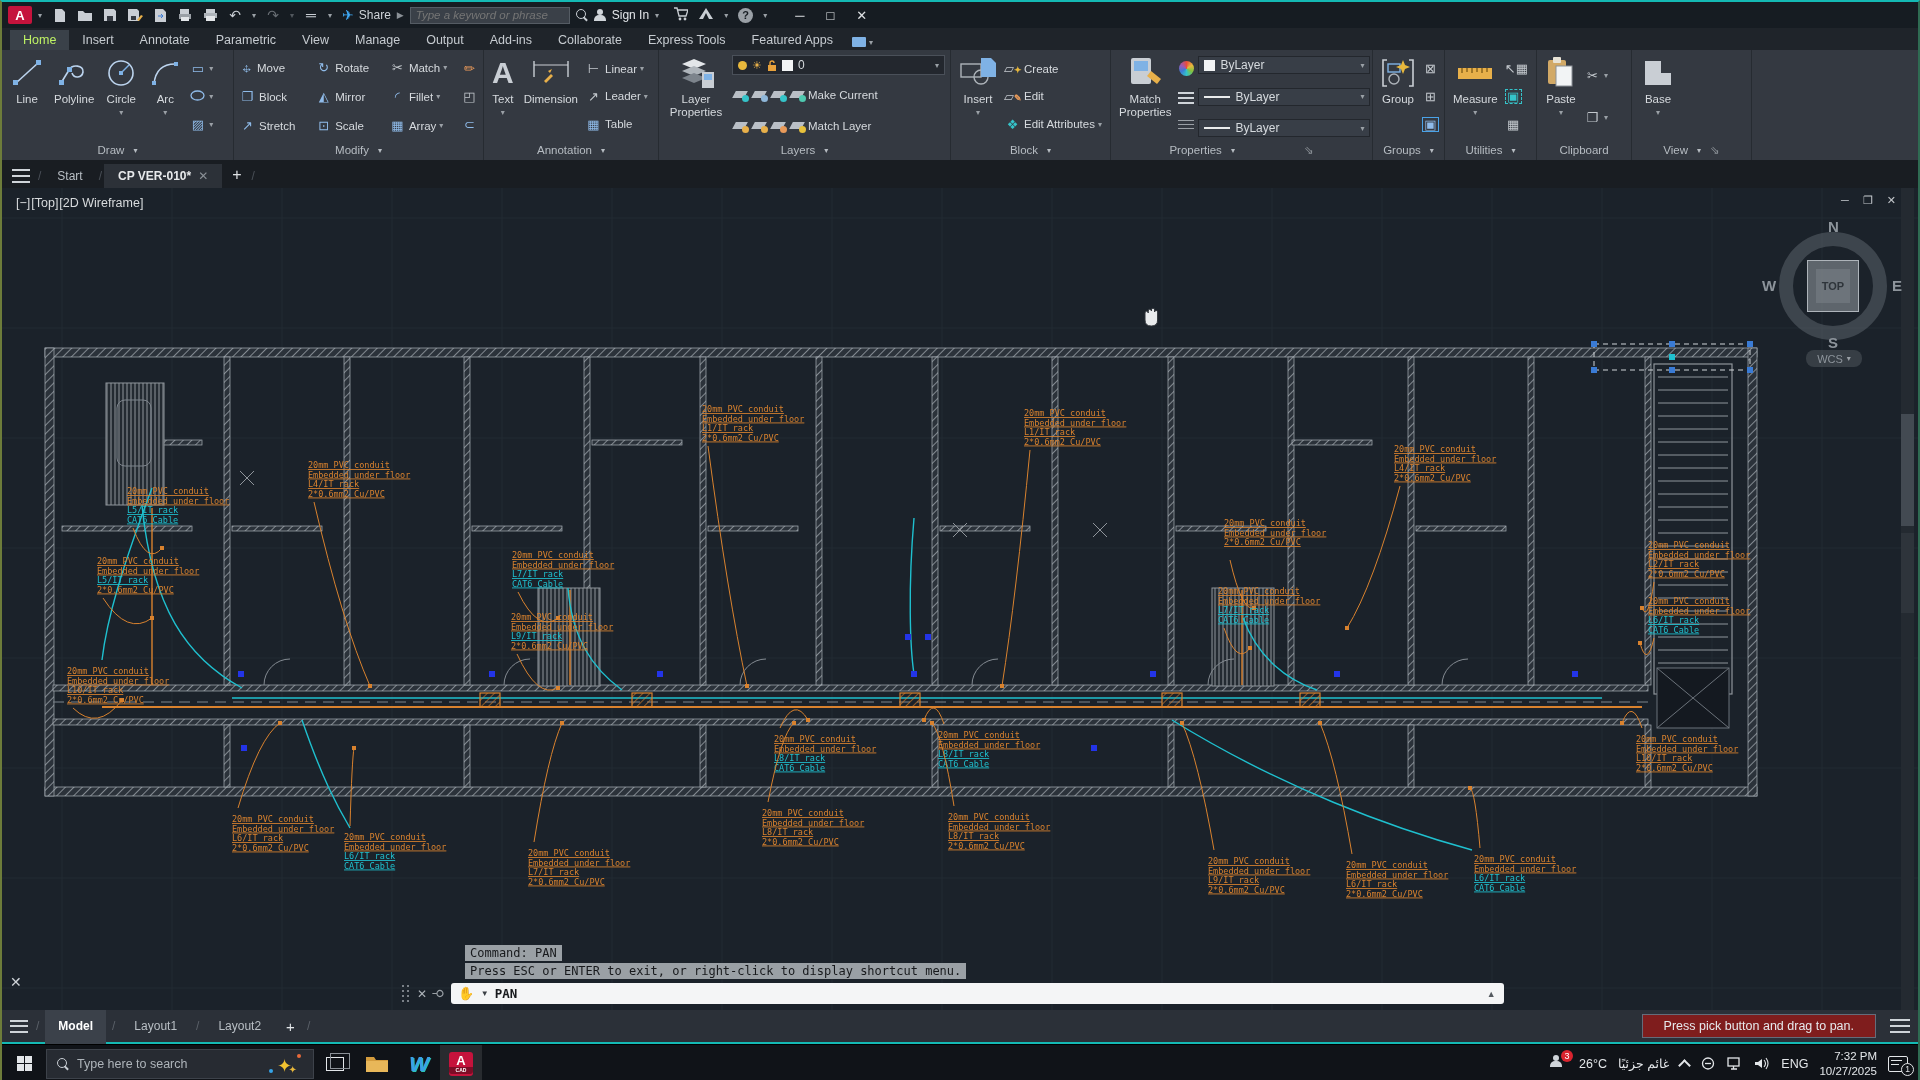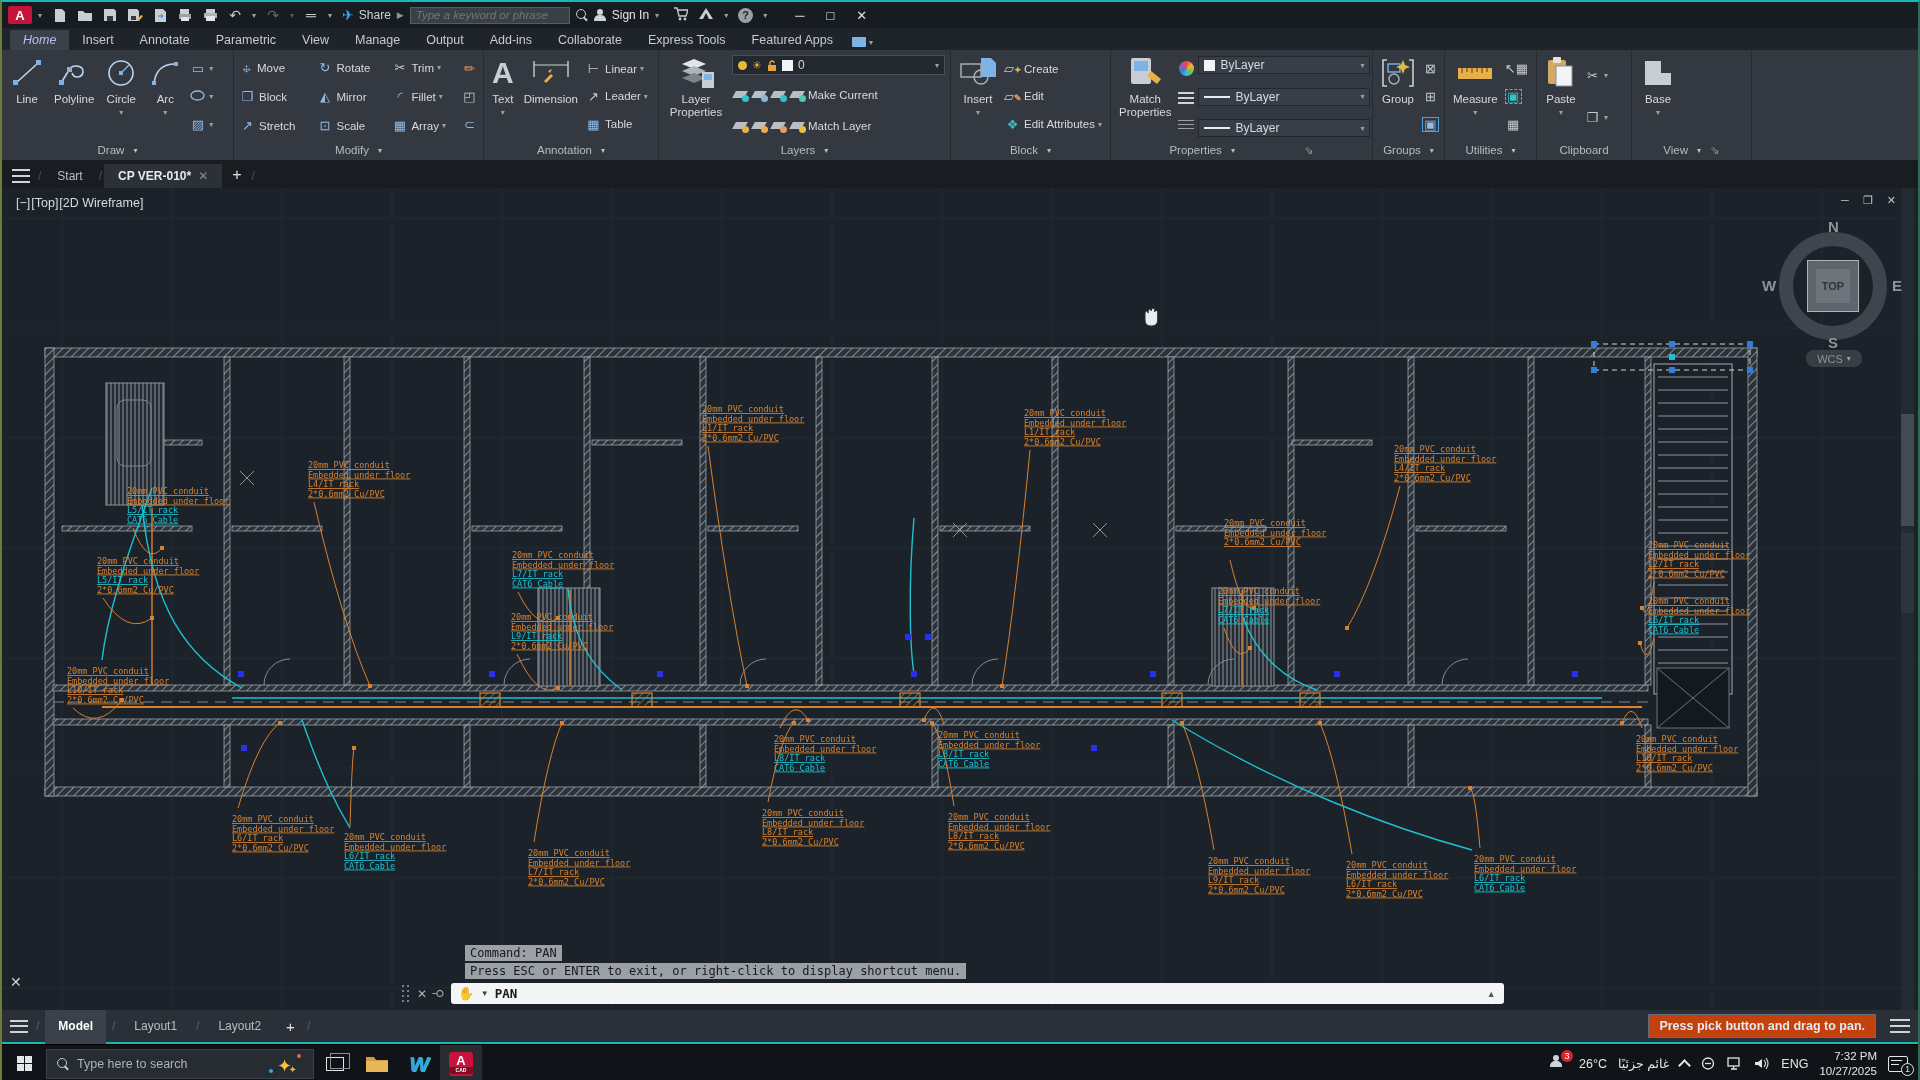--- a/index.html
+++ b/index.html
@@ -32,21 +32,21 @@
   .person::after { content:""; position:absolute; left:0; top:6px; width:12px; height:6px; background:#cfd4d9; border-radius:5px 5px 0 0; }
   .signin { color:#e3e6e9; }
   .tb-icons { display:flex; align-items:center; gap:10px; margin:0 8px; color:#c9ced4; }
   .helpq { width:15px; height:15px; border-radius:50%; background:#9aa0a6; color:#161c22; font-weight:bold;
     display:flex; align-items:center; justify-content:center; font-size:11px; }
   .winbtns { display:flex; align-items:center; gap:22px; margin-left:14px; margin-right:6px; color:#dfe2e5; font-size:13px; }
 
   
   .rtabs { height:22px; background:#1f242a; display:flex; align-items:flex-end; padding-left:8px; gap:0; flex:0 0 22px; }
   .rtab { padding:3px 13px; color:#c6cbd0; font-size:12.5px; cursor:default; }
-  .rtab.active { background:#3a4149; color:#c4b5fd;font-style:italic; }
+  .rtab.active { background:#3a4149; color:#bef264; }
   .rtab-extra { margin-left:6px; color:#9aa0a6; font-size:10px; display:flex; align-items:center; gap:3px; padding-bottom:3px; }
   .rtab-extra .box { width:14px; height:10px; background:#7fb2e5; border-radius:1px; }
 
   
   .ribbon { height:110px; background:#343941; display:flex; flex:0 0 110px; }
   .panel { display:flex; flex-direction:column; border-right:1px solid #262b31; }
   .panel-body { flex:1; display:flex; align-items:stretch; padding:3px 5px 0 5px; gap:4px; }
   .panel-footer { height:20px; display:flex; align-items:center; justify-content:center; gap:9px;
     color:#b6bcc2; font-size:11.5px; }
   .panel-footer .caret { font-size:8px; color:#b6bcc2; }
@@ -135,22 +135,22 @@
   .watermark .dom { font-size:27px; letter-spacing:1px; }
 
   
   .statusbar { height:34px; background:#2b3038; display:flex; align-items:center; padding:0 8px; gap:8px;
     flex:0 0 34px; border-bottom:2px solid #14b9b4; }
   .sb-burger { width:18px; height:13px; background:repeating-linear-gradient(to bottom,#cfd4d9 0 2px,transparent 2px 5.5px); }
   .ltab { padding:20px 13px; color:#b9bfc5; font-size:12px; }
   .ltab.active { background:#3b414a; color:#fff; font-weight:bold; }
   .sb-slash { color:#5a6068; }
   .sb-plus { color:#e3e6e9; font-size:15px; padding:0 6px; }
-  .sb-tip { margin-left:auto; background:#c2410c; border:1px solid #646c7a; color:#e6e9ec; font-size:12.5px;
-    padding:4px 10px;font-weight:bold; }
+  .sb-tip { margin-left:auto; background:#7f1d1d; border:1px solid #646c7a; color:#e6e9ec; font-size:12.5px;
+    padding:4px 21px; }
   .sb-menu { width:20px; height:14px; background:repeating-linear-gradient(to bottom,#cfd4d9 0 2.5px,transparent 2.5px 6px); margin-left:6px; }
 
   
   .taskbar { height:38px; background:#101318; display:flex; align-items:center; flex:0 0 38px; border-top:1px solid #000; }
   .tstart { width:44px; height:38px; display:flex; align-items:center; justify-content:center; }
   .winlogo { width:15px; height:15px; display:grid; grid-template-columns:7px 7px; grid-template-rows:7px 7px; gap:1px; }
   .winlogo span { background:#e3e6e9; }
   .tsearch { width:268px; height:30px; background:#272b32; border:1px solid #3d424a; display:flex; align-items:center;
     gap:8px; padding:0 10px; color:#aeb4ba; font-size:12.5px; }
   .sparkles { margin-left:auto; position:relative; width:34px; height:22px; }
@@ -371,21 +371,21 @@
                 <span>↕</span>
               </span>
               <span>Move</span>
             </div>
           <div class="srow">
               <span class="sico">↻</span>
               <span>Rotate</span>
             </div>
           <div class="srow">
               <span class="sico grayico">✂</span>
-              <span>Trim</span>
+              <span>Match</span>
               <span class="caret">▾</span>
             </div>
           <div class="srow">
               <span class="sico">❐</span>
               <span>Block</span>
             </div>
           <div class="srow">
               <span class="sico">◭</span>
               <span>Mirror</span>
             </div>

